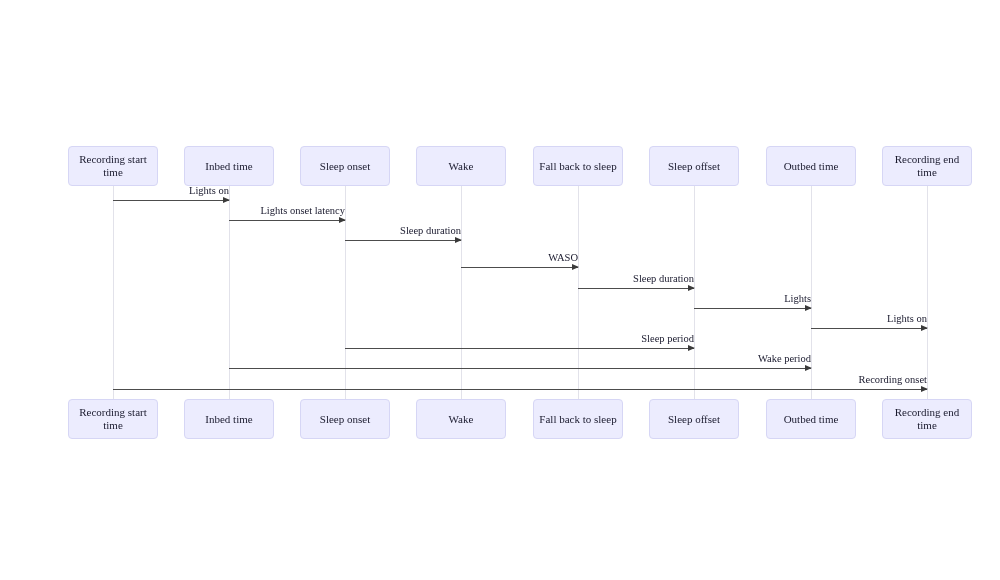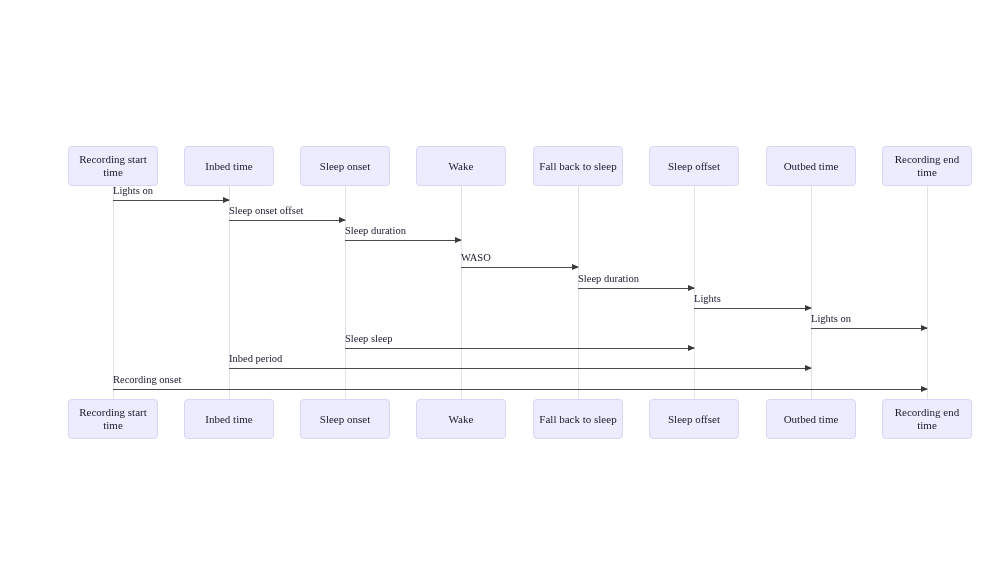--- a/index.html
+++ b/index.html
@@ -60,21 +60,21 @@
   }
   .msg-head.right {
     right: -1px;
     border-left: 7px solid #3a3a3a;
   }
   .msg-label {
     position: absolute;
     left: 0;
     width: 100%;
     bottom: 4px;
-    text-align: left;
+    text-align: right;
     font-size: 10.5px;
     color: #1a1a2e;
     white-space: nowrap;
     line-height: 1;
   }
 </style>
 </head>
 <body>
 
 <div id="canvas">
@@ -116,21 +116,21 @@
     </div>
   <div id="messages">
       <div class="msg" style="left: 113px; top: 200px; width: 116px;">
         <div class="msg-line"></div>
         <div class="msg-head right"></div>
         <div class="msg-label">Lights on</div>
       </div>
       <div class="msg" style="left: 229px; top: 220px; width: 116px;">
         <div class="msg-line"></div>
         <div class="msg-head right"></div>
-        <div class="msg-label">Sleep onset offset</div>
+        <div class="msg-label">Lights onset latency</div>
       </div>
       <div class="msg" style="left: 345px; top: 240px; width: 116px;">
         <div class="msg-line"></div>
         <div class="msg-head right"></div>
         <div class="msg-label">Sleep duration</div>
       </div>
       <div class="msg" style="left: 461px; top: 267px; width: 117px;">
         <div class="msg-line"></div>
         <div class="msg-head right"></div>
         <div class="msg-label">WASO</div>
@@ -146,26 +146,26 @@
         <div class="msg-label">Lights</div>
       </div>
       <div class="msg" style="left: 811px; top: 328px; width: 116px;">
         <div class="msg-line"></div>
         <div class="msg-head right"></div>
         <div class="msg-label">Lights on</div>
       </div>
       <div class="msg" style="left: 345px; top: 348px; width: 349px;">
         <div class="msg-line"></div>
         <div class="msg-head right"></div>
-        <div class="msg-label">Sleep sleep</div>
+        <div class="msg-label">Sleep period</div>
       </div>
       <div class="msg" style="left: 229px; top: 368px; width: 582px;">
         <div class="msg-line"></div>
         <div class="msg-head right"></div>
-        <div class="msg-label">Inbed period</div>
+        <div class="msg-label">Wake period</div>
       </div>
       <div class="msg" style="left: 113px; top: 389px; width: 814px;">
         <div class="msg-line"></div>
         <div class="msg-head right"></div>
         <div class="msg-label">Recording onset</div>
       </div>
     </div>
   <div id="bottom-boxes">
       <div class="participant-box" style="left: 68px; top: 399px; width: 90px; height: 40px;">
         <span>Recording start time</span>

